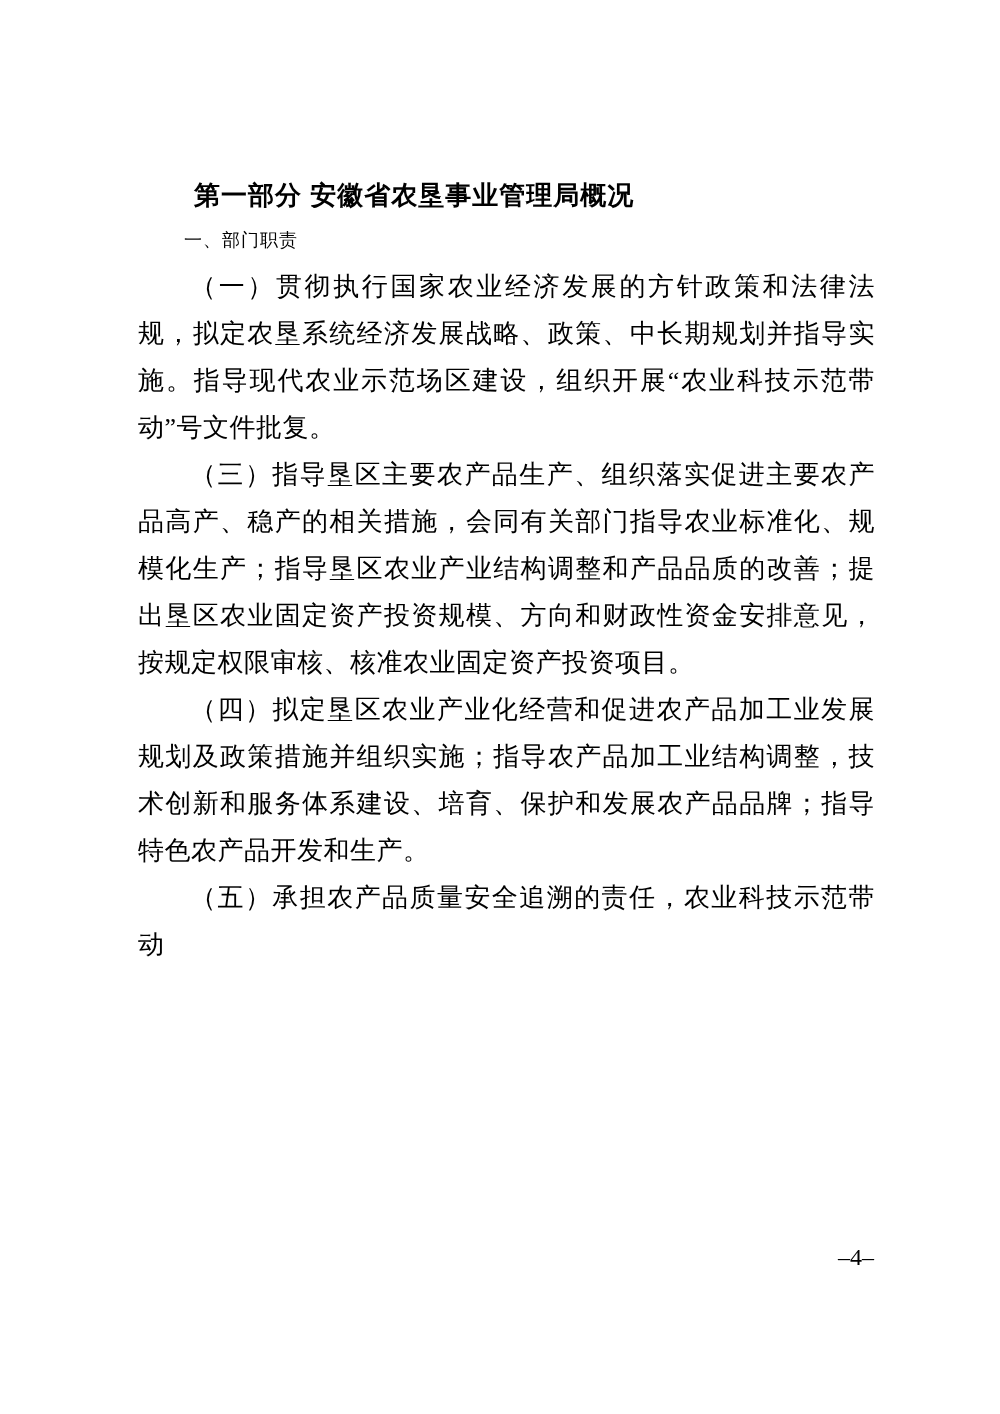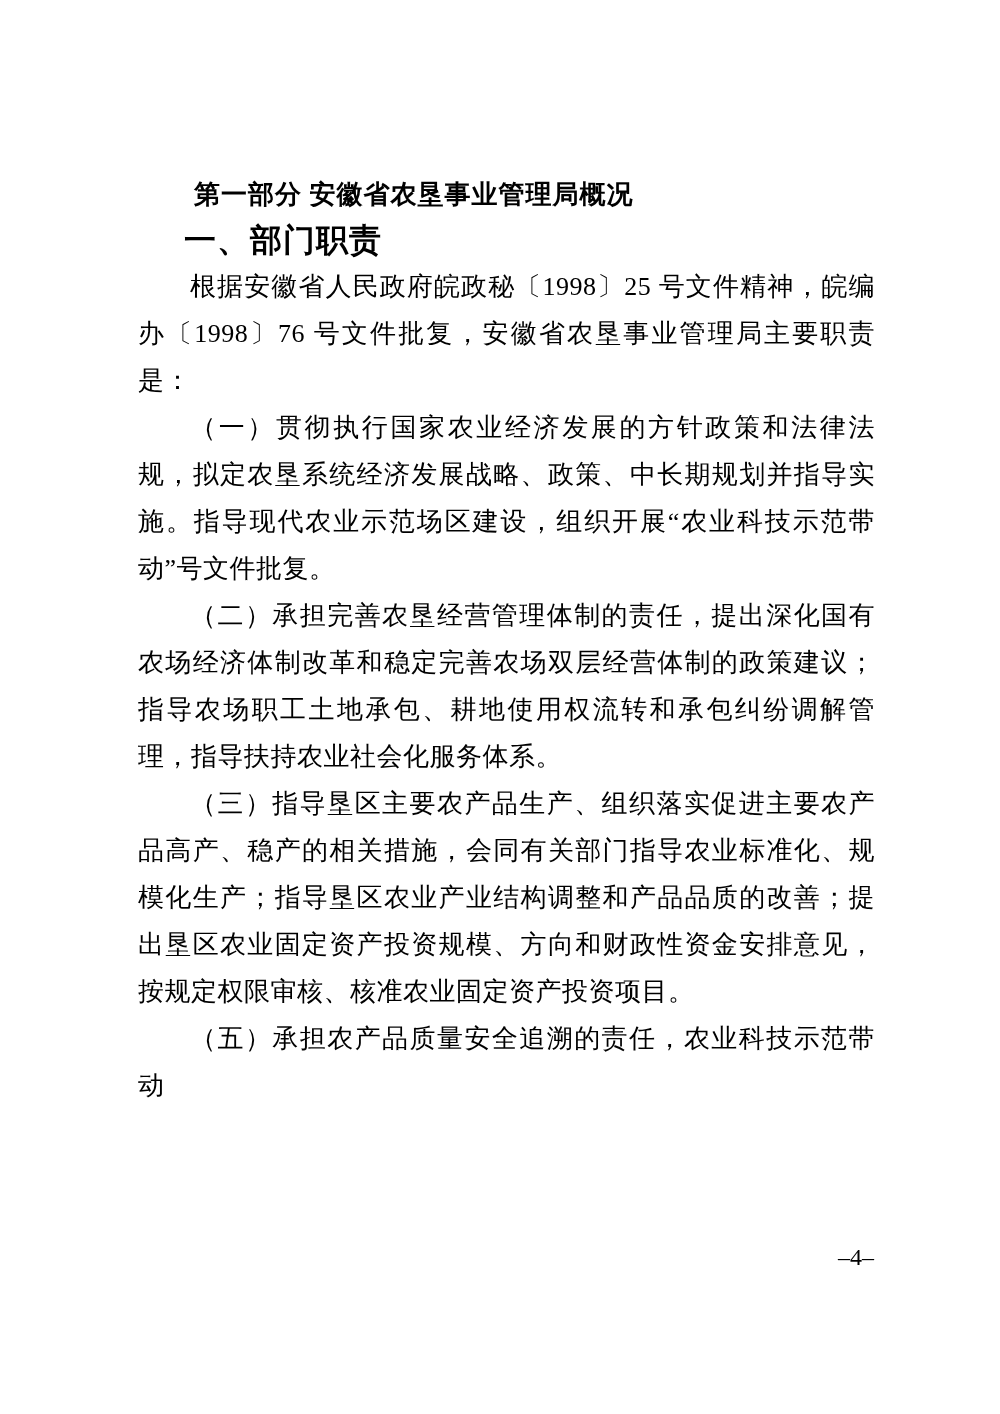--- a/index.html
+++ b/index.html
@@ -16,32 +16,32 @@
     margin: 0 auto;
     overflow: hidden;
   }
   .content {
     position: absolute;
     left: 138px;
     top: 180px;
     width: 737px;
   }
   .doc-title {
-    font-family: Liberation Serif, serif;
+    font-family: Liberation Sans, sans-serif;
     font-weight: bold;
     font-size: 26px;
     line-height: 30px;
     margin: 0 0 8px 56px;
     letter-spacing: 1px;
     white-space: nowrap;
   }
   .section-heading {
     font-family: "Liberation Sans", "DejaVu Sans", sans-serif;
-    font-weight: bold;
-    font-size: 32px;
+    font-weight: normal;
+    font-size: 18px;
     line-height: 30px;
     margin: 15px 0 0 46px;
     letter-spacing: 1px;
     white-space: nowrap;
   }
   .body-text {
     margin-top: 8px;
   }
   .body-text p {
     font-family: "Liberation Serif", "DejaVu Serif", serif;
@@ -66,21 +66,20 @@
   }
 </style>
 </head>
 <body>
 
 <div class="page">
   <div class="content">
     <h1 class="doc-title">第一部分 安徽省农垦事业管理局概况</h1>
     <h2 class="section-heading">一、部门职责</h2>
     <div class="body-text">
-      <p>根据安徽省人民政府皖政秘〔1998〕25 号文件精神，皖编办〔1998〕76 号文件批复，安徽省农垦事业管理局主要职责是：</p>
       <p>（一）贯彻执行国家农业经济发展的方针政策和法律法规，拟定农垦系统经济发展战略、政策、中长期规划并指导实施。指导现代农业示范场区建设，组织开展“农业科技示范带动”号文件批复。</p>
-      <p>（二）承担完善农垦经营管理体制的责任，提出深化国有农场经济体制改革和稳定完善农场双层经营体制的政策建议；指导农场职工土地承包、耕地使用权流转和承包纠纷调解管理，指导扶持农业社会化服务体系。</p>
       <p>（三）指导垦区主要农产品生产、组织落实促进主要农产品高产、稳产的相关措施，会同有关部门指导农业标准化、规模化生产；指导垦区农业产业结构调整和产品品质的改善；提出垦区农业固定资产投资规模、方向和财政性资金安排意见，按规定权限审核、核准农业固定资产投资项目。</p>
+      <p>（四）拟定垦区农业产业化经营和促进农产品加工业发展规划及政策措施并组织实施；指导农产品加工业结构调整，技术创新和服务体系建设、培育、保护和发展农产品品牌；指导特色农产品开发和生产。</p>
       <p class="continued">（五）承担农产品质量安全追溯的责任，农业科技示范带动</p>
     </div>
   </div>
   <div class="page-number">–4–</div>
 </div>
 
 </body></html>

